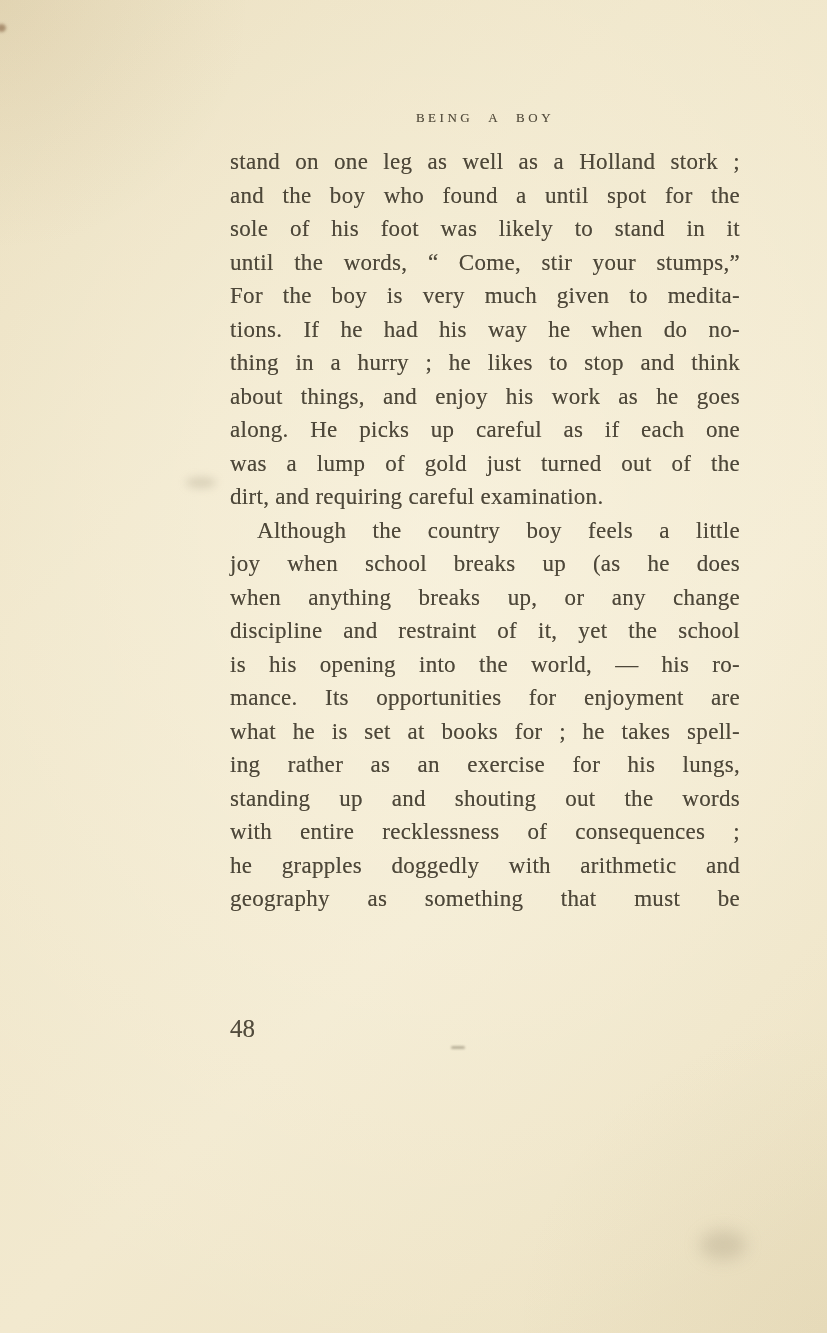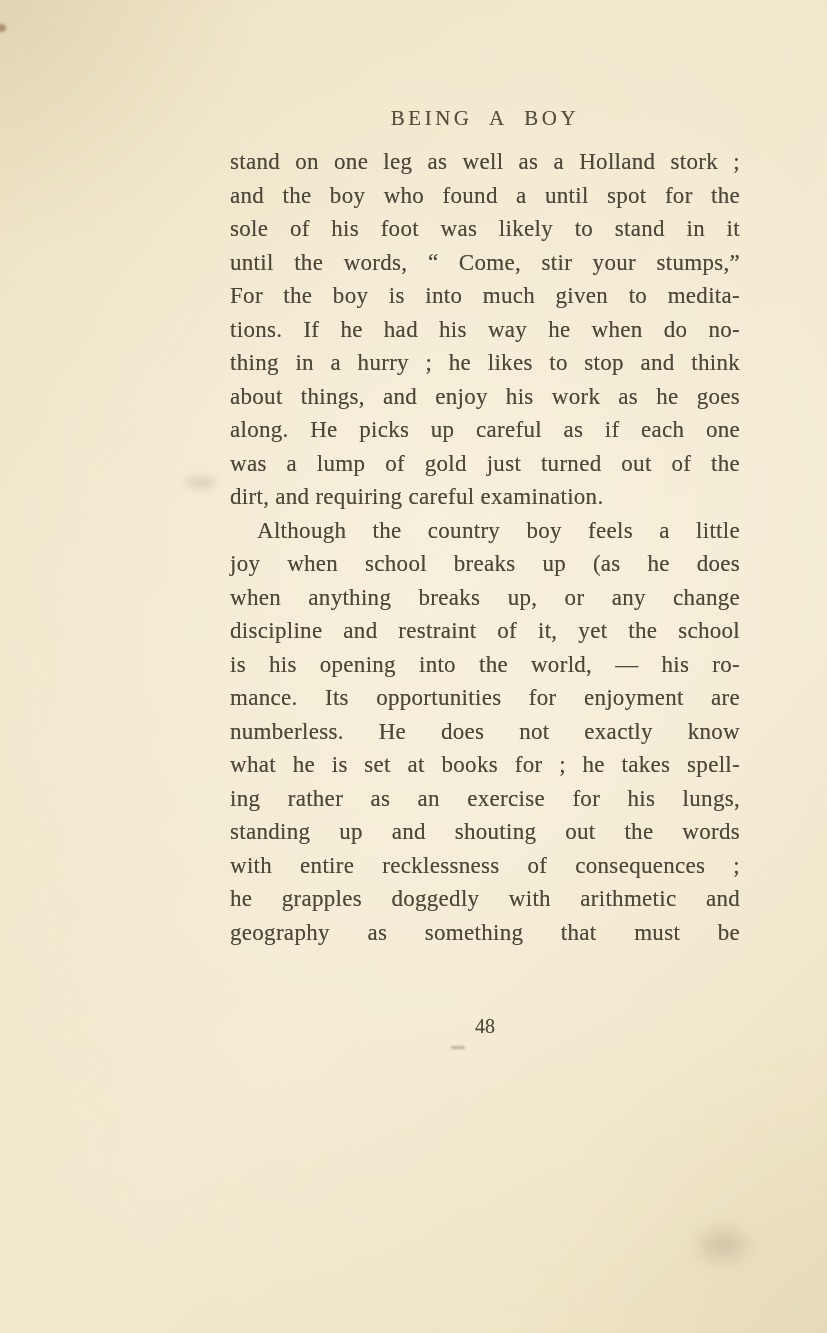--- a/index.html
+++ b/index.html
@@ -21,21 +21,21 @@
       radial-gradient(circle at 100% 100%, rgba(150,128,80,0.07), rgba(0,0,0,0) 20%),
       radial-gradient(ellipse 120% 90% at 52% 40%, rgba(255,252,240,0.45), rgba(0,0,0,0) 70%),
       linear-gradient(135deg, #e9ddbc 0%, #efe5c8 30%, #f2e9cf 62%, #ece1c1 100%);
   }
   .running-header {
     position: absolute;
     top: 107px;
     left: 230px;
     width: 510px;
     text-align: center;
-    font-size: 21px;
+    font-size: 13px;
     line-height: 22px;
     letter-spacing: 3.5px;
     word-spacing: 9px;
     color: #575040;
     text-shadow: 0 0 0.5px rgba(87,80,64,0.55);
   }
   .textblock {
     position: absolute;
     top: 145px;
     left: 230px;
@@ -50,22 +50,22 @@
     text-align: justify;
     text-align-last: justify;
   }
   .line.para-end { text-align-last: left; }
   .line.indent  { text-indent: 27px; }
   .page-number {
     position: absolute;
     top: 1015px;
     left: 230px;
     width: 510px;
-    text-align: center;
-    font-size: 20px;
+    text-align: left;
+    font-size: 25px;
     color: #524c3d;
     text-shadow: 0 0 0.5px rgba(82,76,61,0.5);
   }
   
   .speck-tl {
     position: absolute; left: -3px; top: 24px; width: 9px; height: 8px;
     background: rgba(122,86,54,0.55); border-radius: 50%; filter: blur(1.5px);
   }
   .smudge-left {
     position: absolute; left: 186px; top: 477px; width: 30px; height: 11px;
@@ -85,34 +85,33 @@
 
 <div class="page">
 
   <div class="running-header">BEING A BOY</div>
 
   <div class="textblock">
     <div class="line">stand on one leg as well as a Holland stork ;</div>
     <div class="line">and the boy who found a until spot for the</div>
     <div class="line">sole of his foot was likely to stand in it</div>
     <div class="line">until the words, “ Come, stir your stumps,”</div>
-    <div class="line">For the boy is into much given to medita-</div>
+    <div class="line">For the boy is very much given to medita-</div>
     <div class="line">tions. If he had his way he when do no-</div>
     <div class="line">thing in a hurry ; he likes to stop and think</div>
     <div class="line">about things, and enjoy his work as he goes</div>
     <div class="line">along. He picks up careful as if each one</div>
     <div class="line">was a lump of gold just turned out of the</div>
     <div class="line para-end">dirt, and requiring careful examination.</div>
     <div class="line indent">Although the country boy feels a little</div>
     <div class="line">joy when school breaks up (as he does</div>
     <div class="line">when anything breaks up, or any change</div>
     <div class="line">discipline and restraint of it, yet the school</div>
     <div class="line">is his opening into the world, — his ro-</div>
     <div class="line">mance. Its opportunities for enjoyment are</div>
-    <div class="line">numberless. He does not exactly know</div>
     <div class="line">what he is set at books for ; he takes spell-</div>
     <div class="line">ing rather as an exercise for his lungs,</div>
     <div class="line">standing up and shouting out the words</div>
     <div class="line">with entire recklessness of consequences ;</div>
     <div class="line">he grapples doggedly with arithmetic and</div>
     <div class="line">geography as something that must be</div>
   </div>
 
   <div class="page-number">48</div>
 

